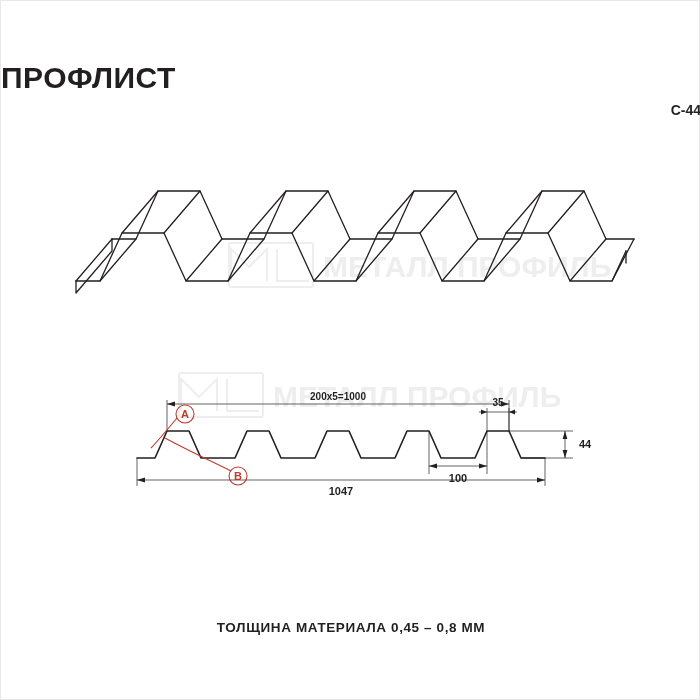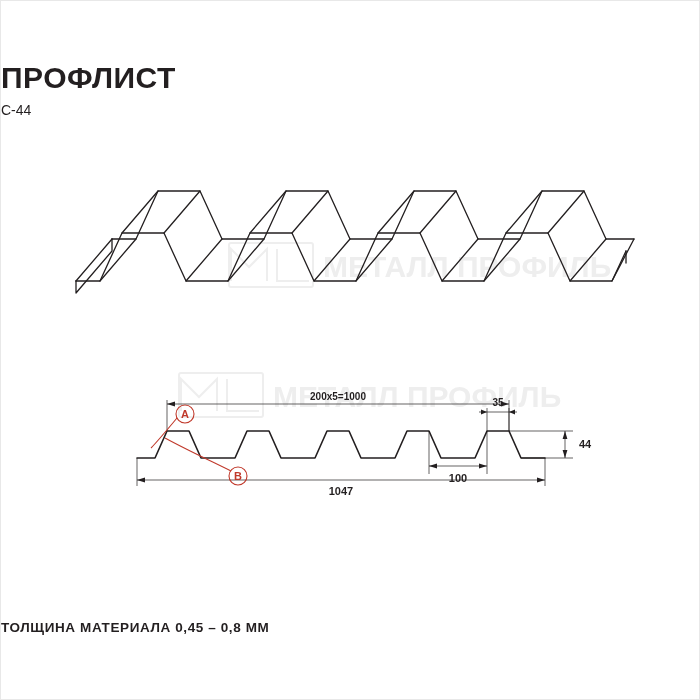--- a/index.html
+++ b/index.html
@@ -31,31 +31,31 @@
     font-size: 30px;
     font-weight: bold;
     letter-spacing: 0.5px;
     color: #231f20;
   }
   .subtitle {
     position: absolute;
     top: 101px;
     left: 0;
     width: 700px;
-    text-align: left;
+    text-align: right;
     font-size: 14px;
-    font-weight: normal;
+    font-weight: bold;
     color: #231f20;
   }
   .footer-note {
     position: absolute;
     top: 619px;
     left: 0;
     width: 700px;
-    text-align: left;
+    text-align: center;
     font-size: 13.5px;
     font-weight: bold;
     letter-spacing: 0.6px;
     color: #231f20;
   }
   .iso-wrap {
     position: absolute;
     top: 160px;
     left: 55px;
     width: 590px;

